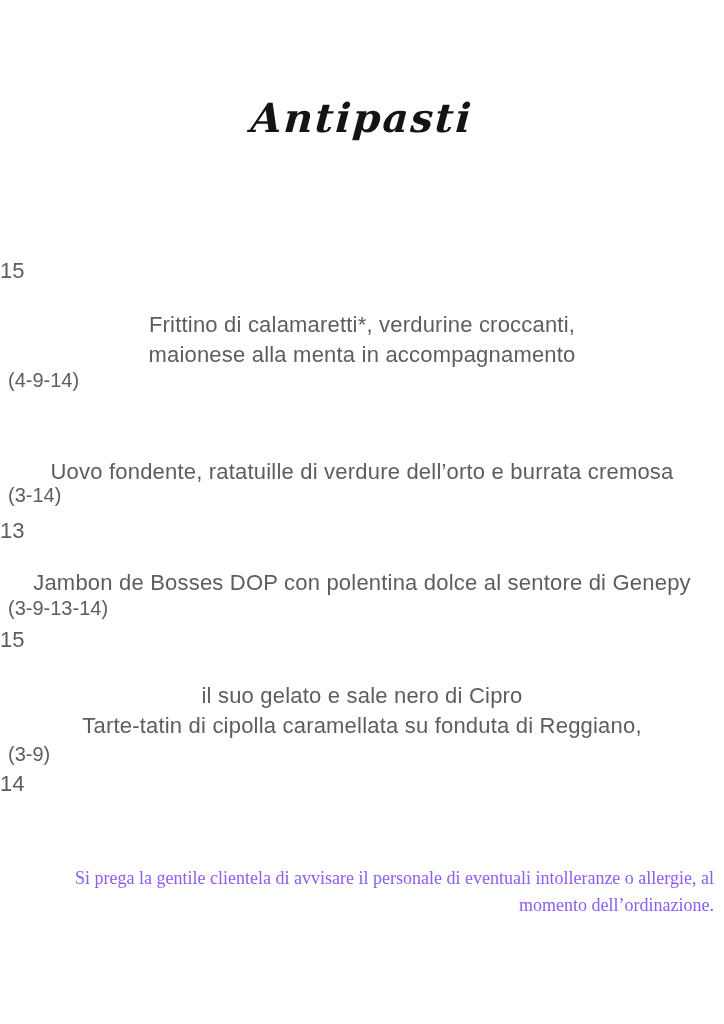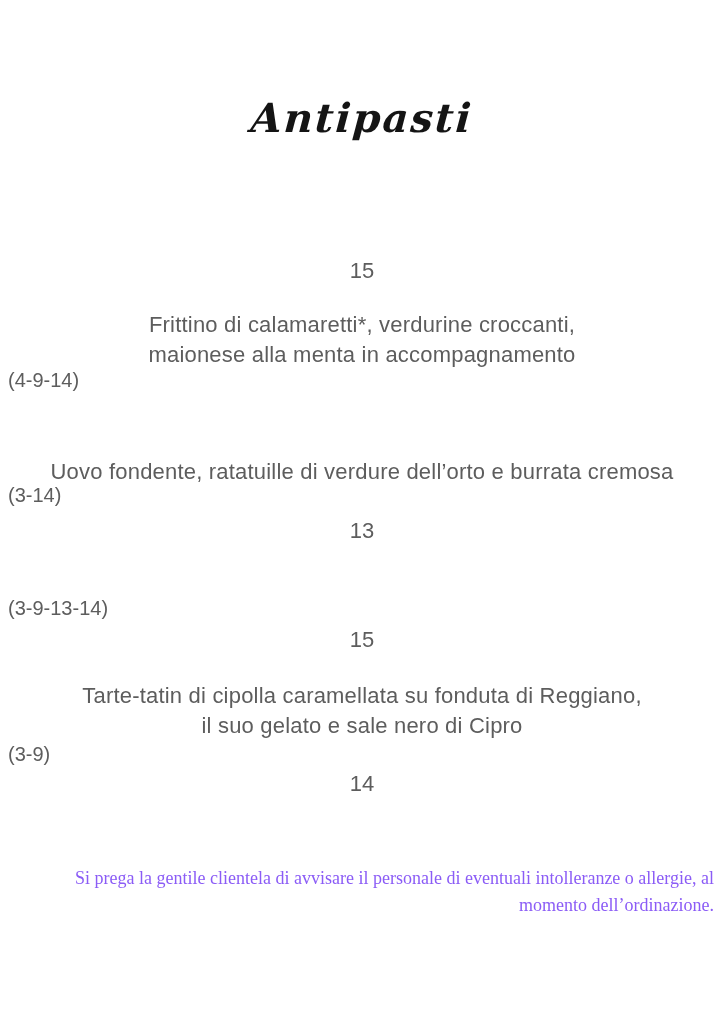--- a/index.html
+++ b/index.html
@@ -44,21 +44,21 @@
     position: absolute;
     left: 8px;
     font-size: 20px;
     font-weight: 300;
     color: #5d5d5d;
   }
   .price {
     position: absolute;
     left: 0;
     width: 724px;
-    text-align: center;
+    text-align: left;
     font-size: 22px;
     font-weight: 300;
     color: #5d5d5d;
   }
   .footer-text {
     position: absolute;
     left: 14px;
     width: 700px;
     font-family: "Liberation Serif", serif;
     font-size: 18px;
@@ -98,25 +98,28 @@
     <div>maionese alla menta in accompagnamento</div>
   </div>
   <div class="allergens" id="item1-allerg">(4-9-14)</div>
 
   <div class="item-name" id="item2-name">
     <div>Uovo fondente, ratatuille di verdure dell’orto e burrata cremosa</div>
   </div>
   <div class="allergens" id="item2-allerg">(3-14)</div>
   <div class="price" id="item2-price">13</div>
 
+  <div class="item-name" id="item3-name">
+    <div>Jambon de Bosses DOP con polentina dolce al sentore di Genepy</div>
+  </div>
   <div class="allergens" id="item3-allerg">(3-9-13-14)</div>
   <div class="price" id="item3-price">15</div>
 
   <div class="item-name" id="item4-name">
+    <div>il suo gelato e sale nero di Cipro</div>
     <div>Tarte-tatin di cipolla caramellata su fonduta di Reggiano,</div>
-    <div>il suo gelato e sale nero di Cipro</div>
   </div>
   <div class="allergens" id="item4-allerg">(3-9)</div>
   <div class="price" id="item4-price">14</div>
 
   <div class="footer-text" id="footer-notice">Si prega la gentile clientela di avvisare il personale di eventuali intolleranze o allergie, al momento dell’ordinazione.</div>
 
 </div>
 
 </body></html>

